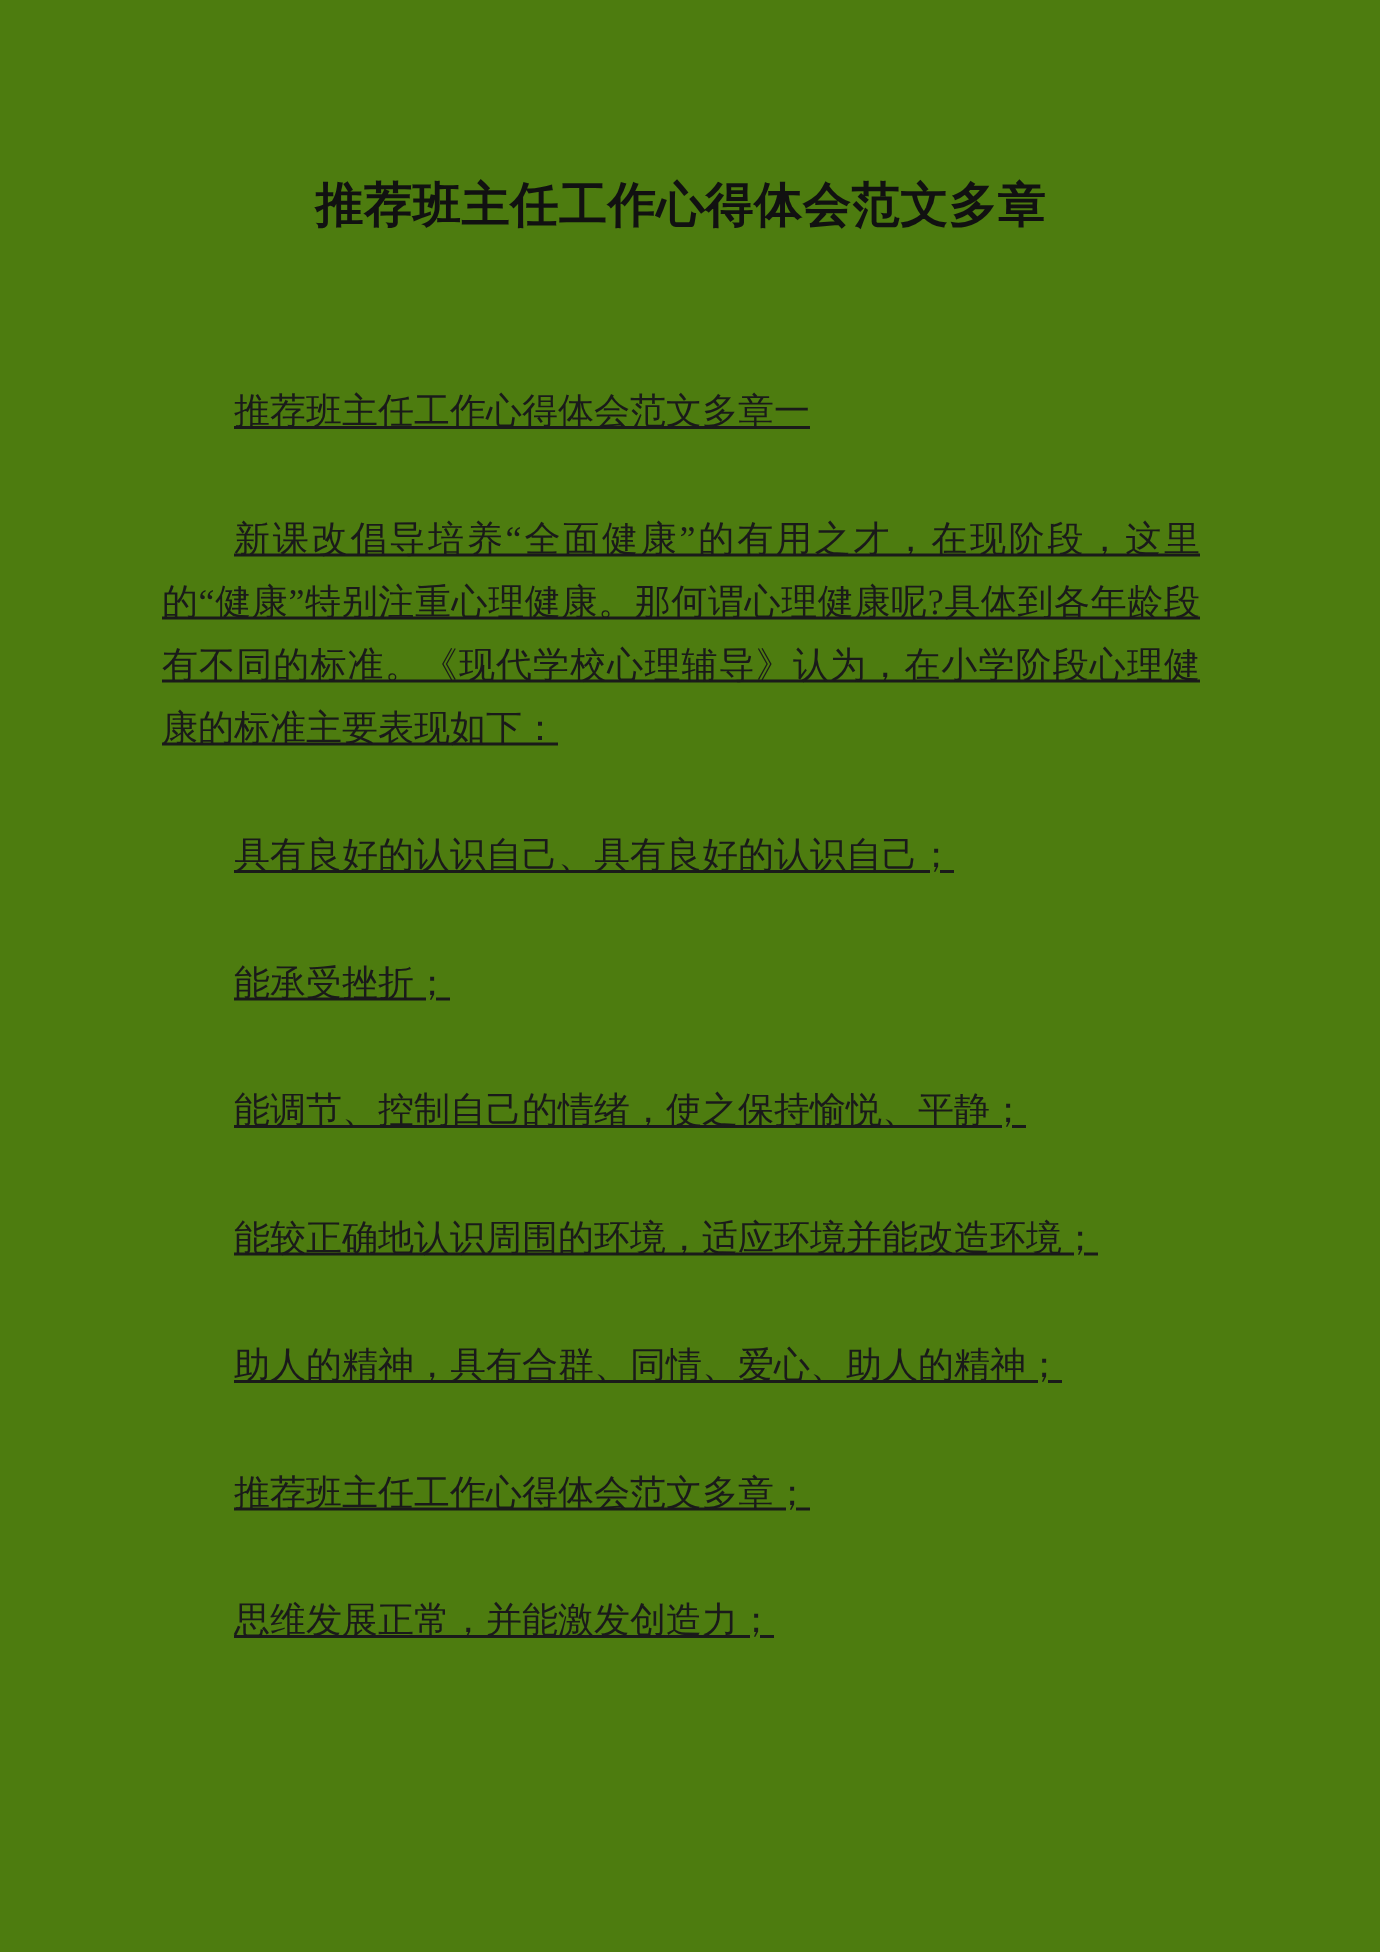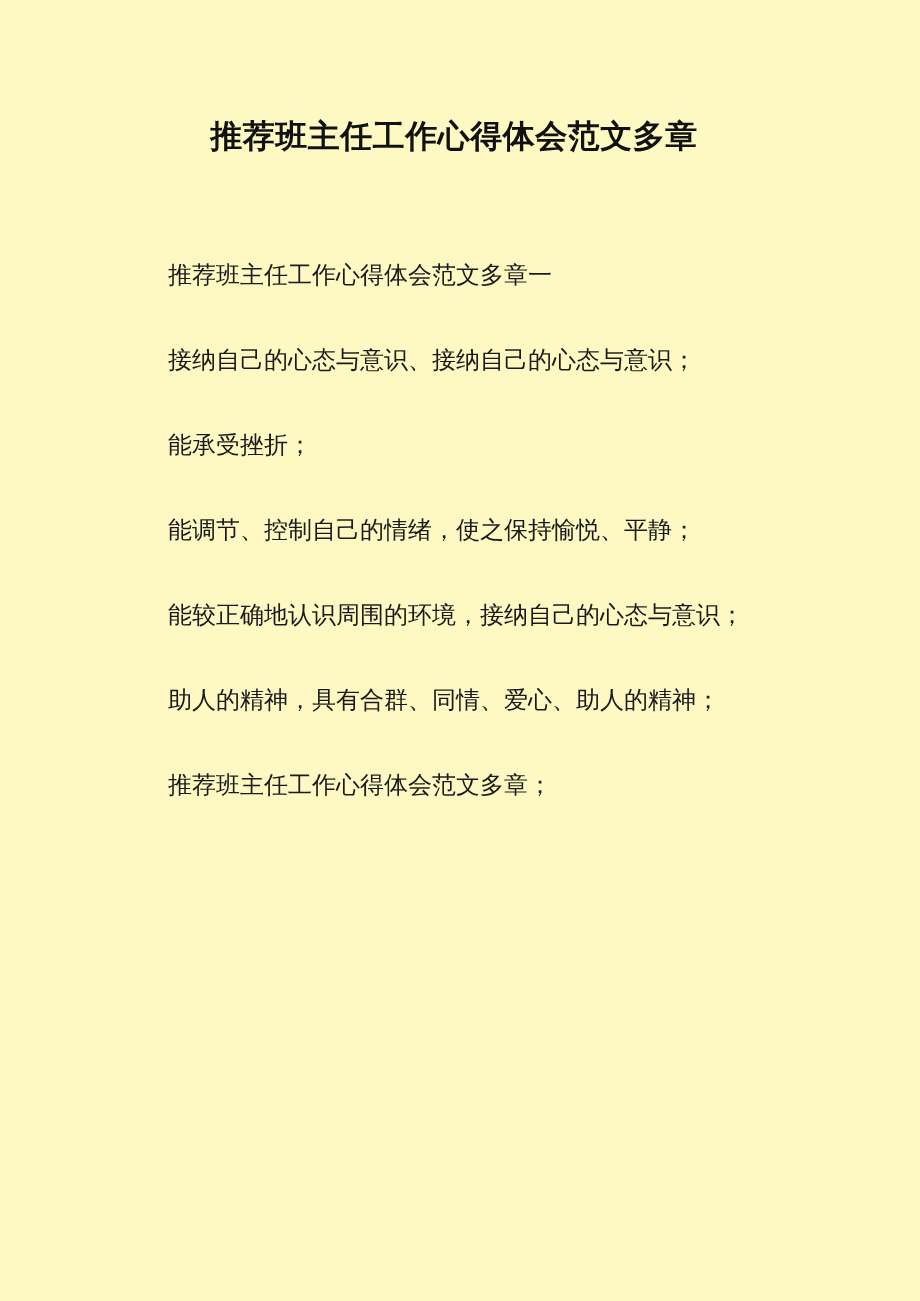--- a/index.html
+++ b/index.html
@@ -11,48 +11,51 @@
     width: 920px;
     height: 1301px;
     overflow: hidden;
     font-family: "Liberation Serif", serif;
     color: #1a1a1a;
   }
   .page {
     box-sizing: border-box;
     width: 920px;
     height: 1301px;
-    background: #fef9c3;
+    background: #4d7c0f;
     padding: 112px 120px 0 108px;
   }
   .doc-title {
     font-family: "Liberation Sans", sans-serif;
     font-size: 32px;
     font-weight: 700;
     line-height: 48px;
     text-align: center;
     color: #111111;
     margin: 0 0 94px 0;
     letter-spacing: 0.5px;
   }
   .para {
     font-size: 24px;
     line-height: 42px;
     text-align: justify;
     text-indent: 2em;
-    margin: 0 0 43px 12px;
+    margin: 0 0 43px 0;
     color: #1a1a1a;
+    text-decoration: underline;
   }
 </style>
 </head>
 <body>
 
 <div class="page">
   <h1 class="doc-title">推荐班主任工作心得体会范文多章</h1>
 
   <p class="para">推荐班主任工作心得体会范文多章一</p>
-  <p class="para">接纳自己的心态与意识、接纳自己的心态与意识；</p>
+  <p class="para">新课改倡导培养“全面健康”的有用之才，在现阶段，这里的“健康”特别注重心理健康。那何谓心理健康呢?具体到各年龄段有不同的标准。《现代学校心理辅导》认为，在小学阶段心理健康的标准主要表现如下：</p>
+  <p class="para">具有良好的认识自己、具有良好的认识自己；</p>
   <p class="para">能承受挫折；</p>
   <p class="para">能调节、控制自己的情绪，使之保持愉悦、平静；</p>
-  <p class="para">能较正确地认识周围的环境，接纳自己的心态与意识；</p>
+  <p class="para">能较正确地认识周围的环境，适应环境并能改造环境；</p>
   <p class="para">助人的精神，具有合群、同情、爱心、助人的精神；</p>
   <p class="para">推荐班主任工作心得体会范文多章；</p>
+  <p class="para">思维发展正常，并能激发创造力；</p>
 </div>
 
 </body></html>

